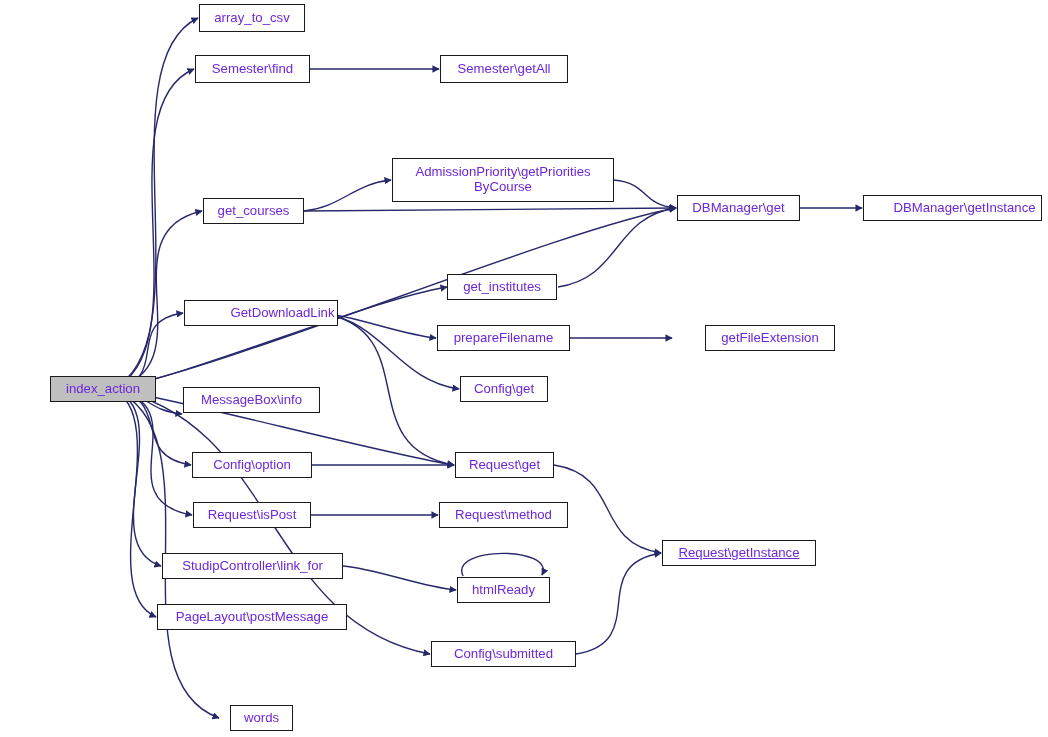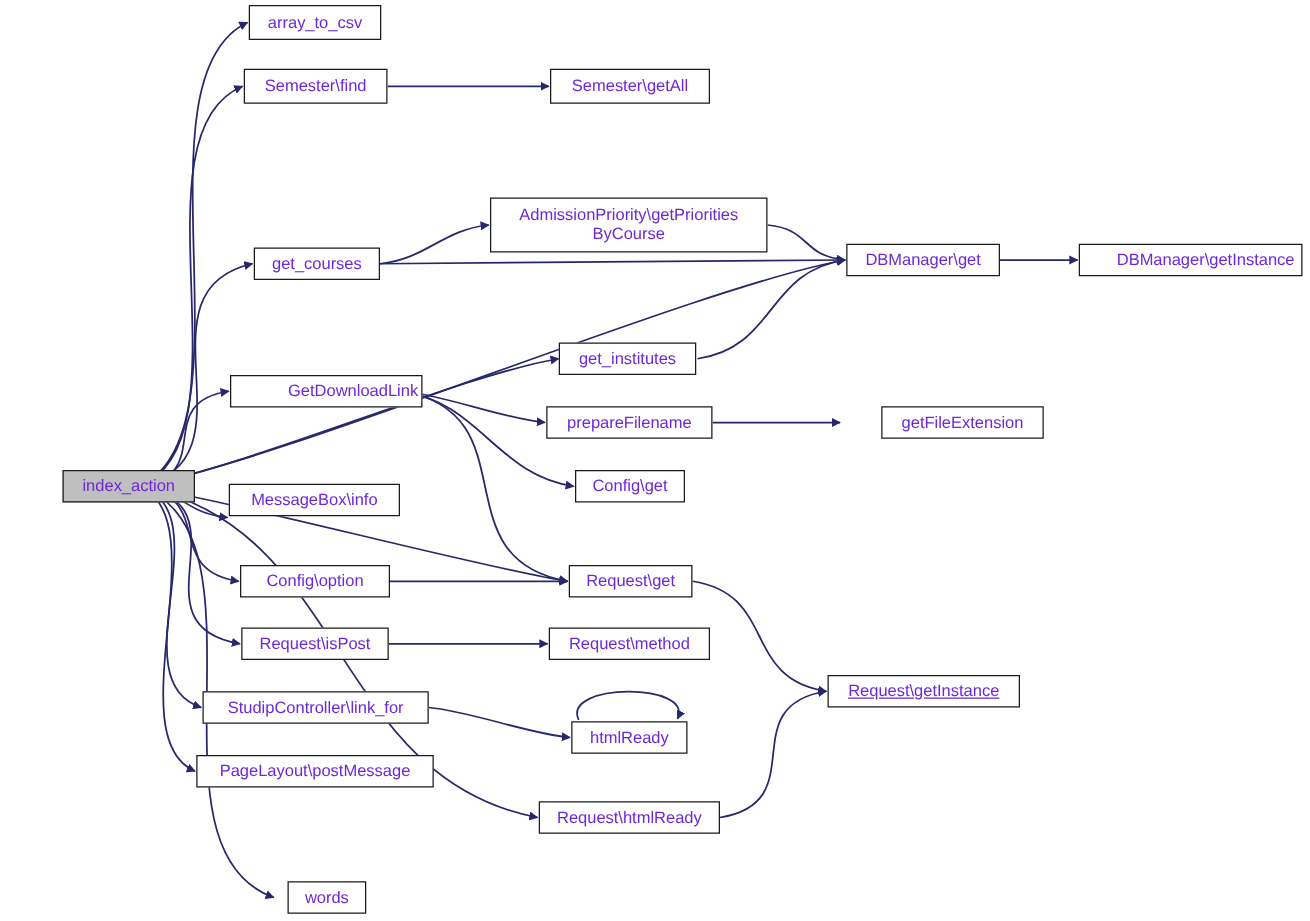--- a/index.html
+++ b/index.html
@@ -106,17 +106,17 @@
       <div class="node" style="left: 460px; top: 376px; width: 88px; height: 26px;">Config\get</div>
       <div class="node" style="left: 183px; top: 387px; width: 137px; height: 26px;">MessageBox\info</div>
       <div class="node" style="left: 192px; top: 452px; width: 120px; height: 26px;">Config\option</div>
       <div class="node" style="left: 455px; top: 452px; width: 99px; height: 26px;">Request\get</div>
       <div class="node" style="left: 193px; top: 502px; width: 118px; height: 26px;">Request\isPost</div>
       <div class="node" style="left: 439px; top: 502px; width: 129px; height: 26px;">Request\method</div>
       <div class="node" style="left: 662px; top: 540px; width: 154px; height: 26px; text-decoration: underline;">Request\getInstance</div>
       <div class="node" style="left: 162px; top: 553px; width: 181px; height: 26px;">StudipController\link_for</div>
       <div class="node" style="left: 457px; top: 577px; width: 93px; height: 26px;">htmlReady</div>
       <div class="node" style="left: 157px; top: 604px; width: 190px; height: 26px;">PageLayout\postMessage</div>
-      <div class="node" style="left: 431px; top: 641px; width: 145px; height: 26px;">Request\htmlReady</div>
+      <div class="node" style="left: 431px; top: 641px; width: 145px; height: 26px;">Config\submitted</div>
       <div class="node" style="left: 220px; top: 705px; width: 63px; height: 26px; margin-left: 10px;">words</div>
     </div>
 
 </div>
 
 </body></html>

